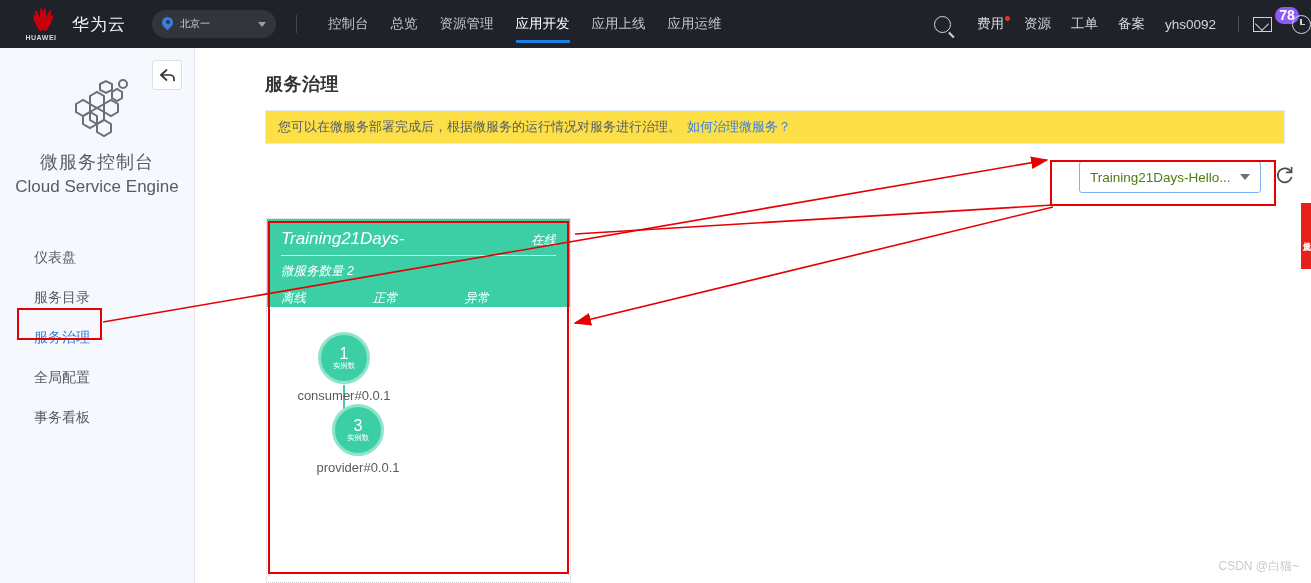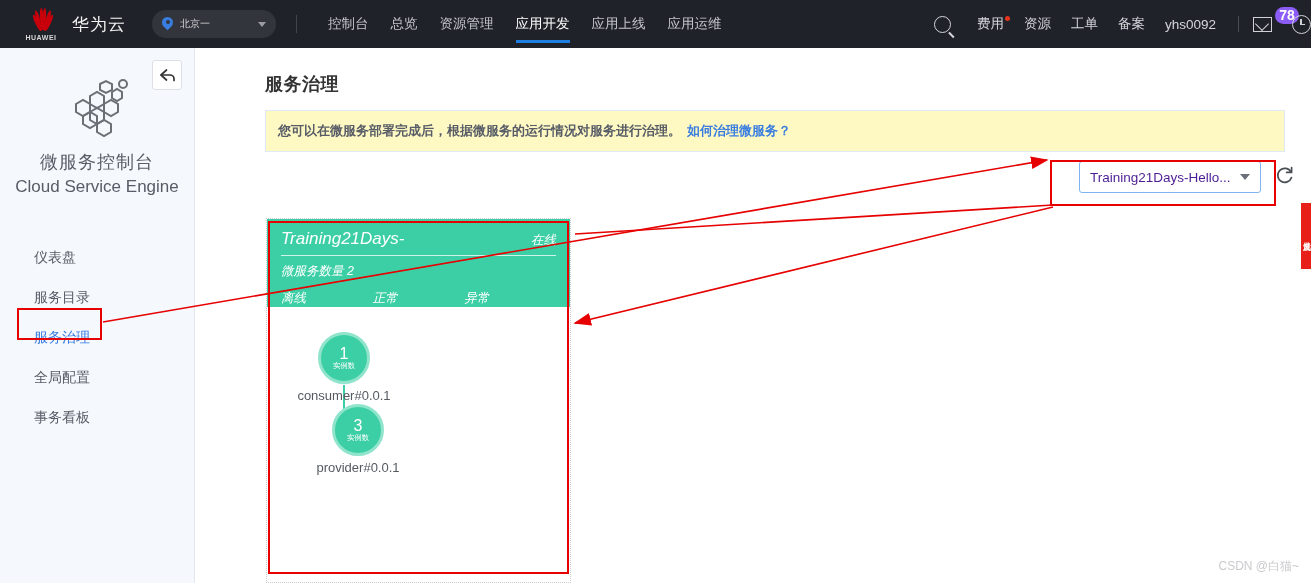--- a/index.html
+++ b/index.html
@@ -133,33 +133,33 @@
 
   
   .main{
     position:absolute; left:239px; top:48px; width:1072px; height:535px;
     background:#fff;
   }
   .page-title{
     font-size:18px; color:#333; margin:24px 0 0 26px; letter-spacing:.5px;
   }
   .tipbar{
-    margin:14px 26px 0 26px; background:#fef9c3; border:1px solid #dfeaf7;
-    height:42px; display:flex; align-items:center; padding-left:12px;
-    font-size:13px; color:#575c66;font-weight:bold;
+    margin:14px 26px 0 26px; background:#fde047; border:1px solid #dfeaf7;
+    height:34px; display:flex; align-items:center; padding-left:12px;
+    font-size:13px; color:#575c66;
   }
   .tipbar a{ color:#3a7de0; text-decoration:none; margin-left:6px;}
 
   .selector-row{
     position:absolute; right:16px; top:113px; display:flex; align-items:center;
   }
   .svc-select{
     width:182px; height:32px; border:1px solid #7fb3f0; border-radius:3px;
     background:#fff; display:flex; align-items:center; padding:0 10px;
-    font-size:13.5px; color:#4c1d95; cursor:pointer;
+    font-size:13.5px; color:#4d7c0f; cursor:pointer;
   }
   .svc-select .caret2{
     margin-left:auto; width:0;height:0;
     border-left:5px solid transparent;border-right:5px solid transparent;
     border-top:6px solid #6b7078;
   }
   .refresh-btn{ margin-left:14px; cursor:pointer; }
 
   
   .gcard{

